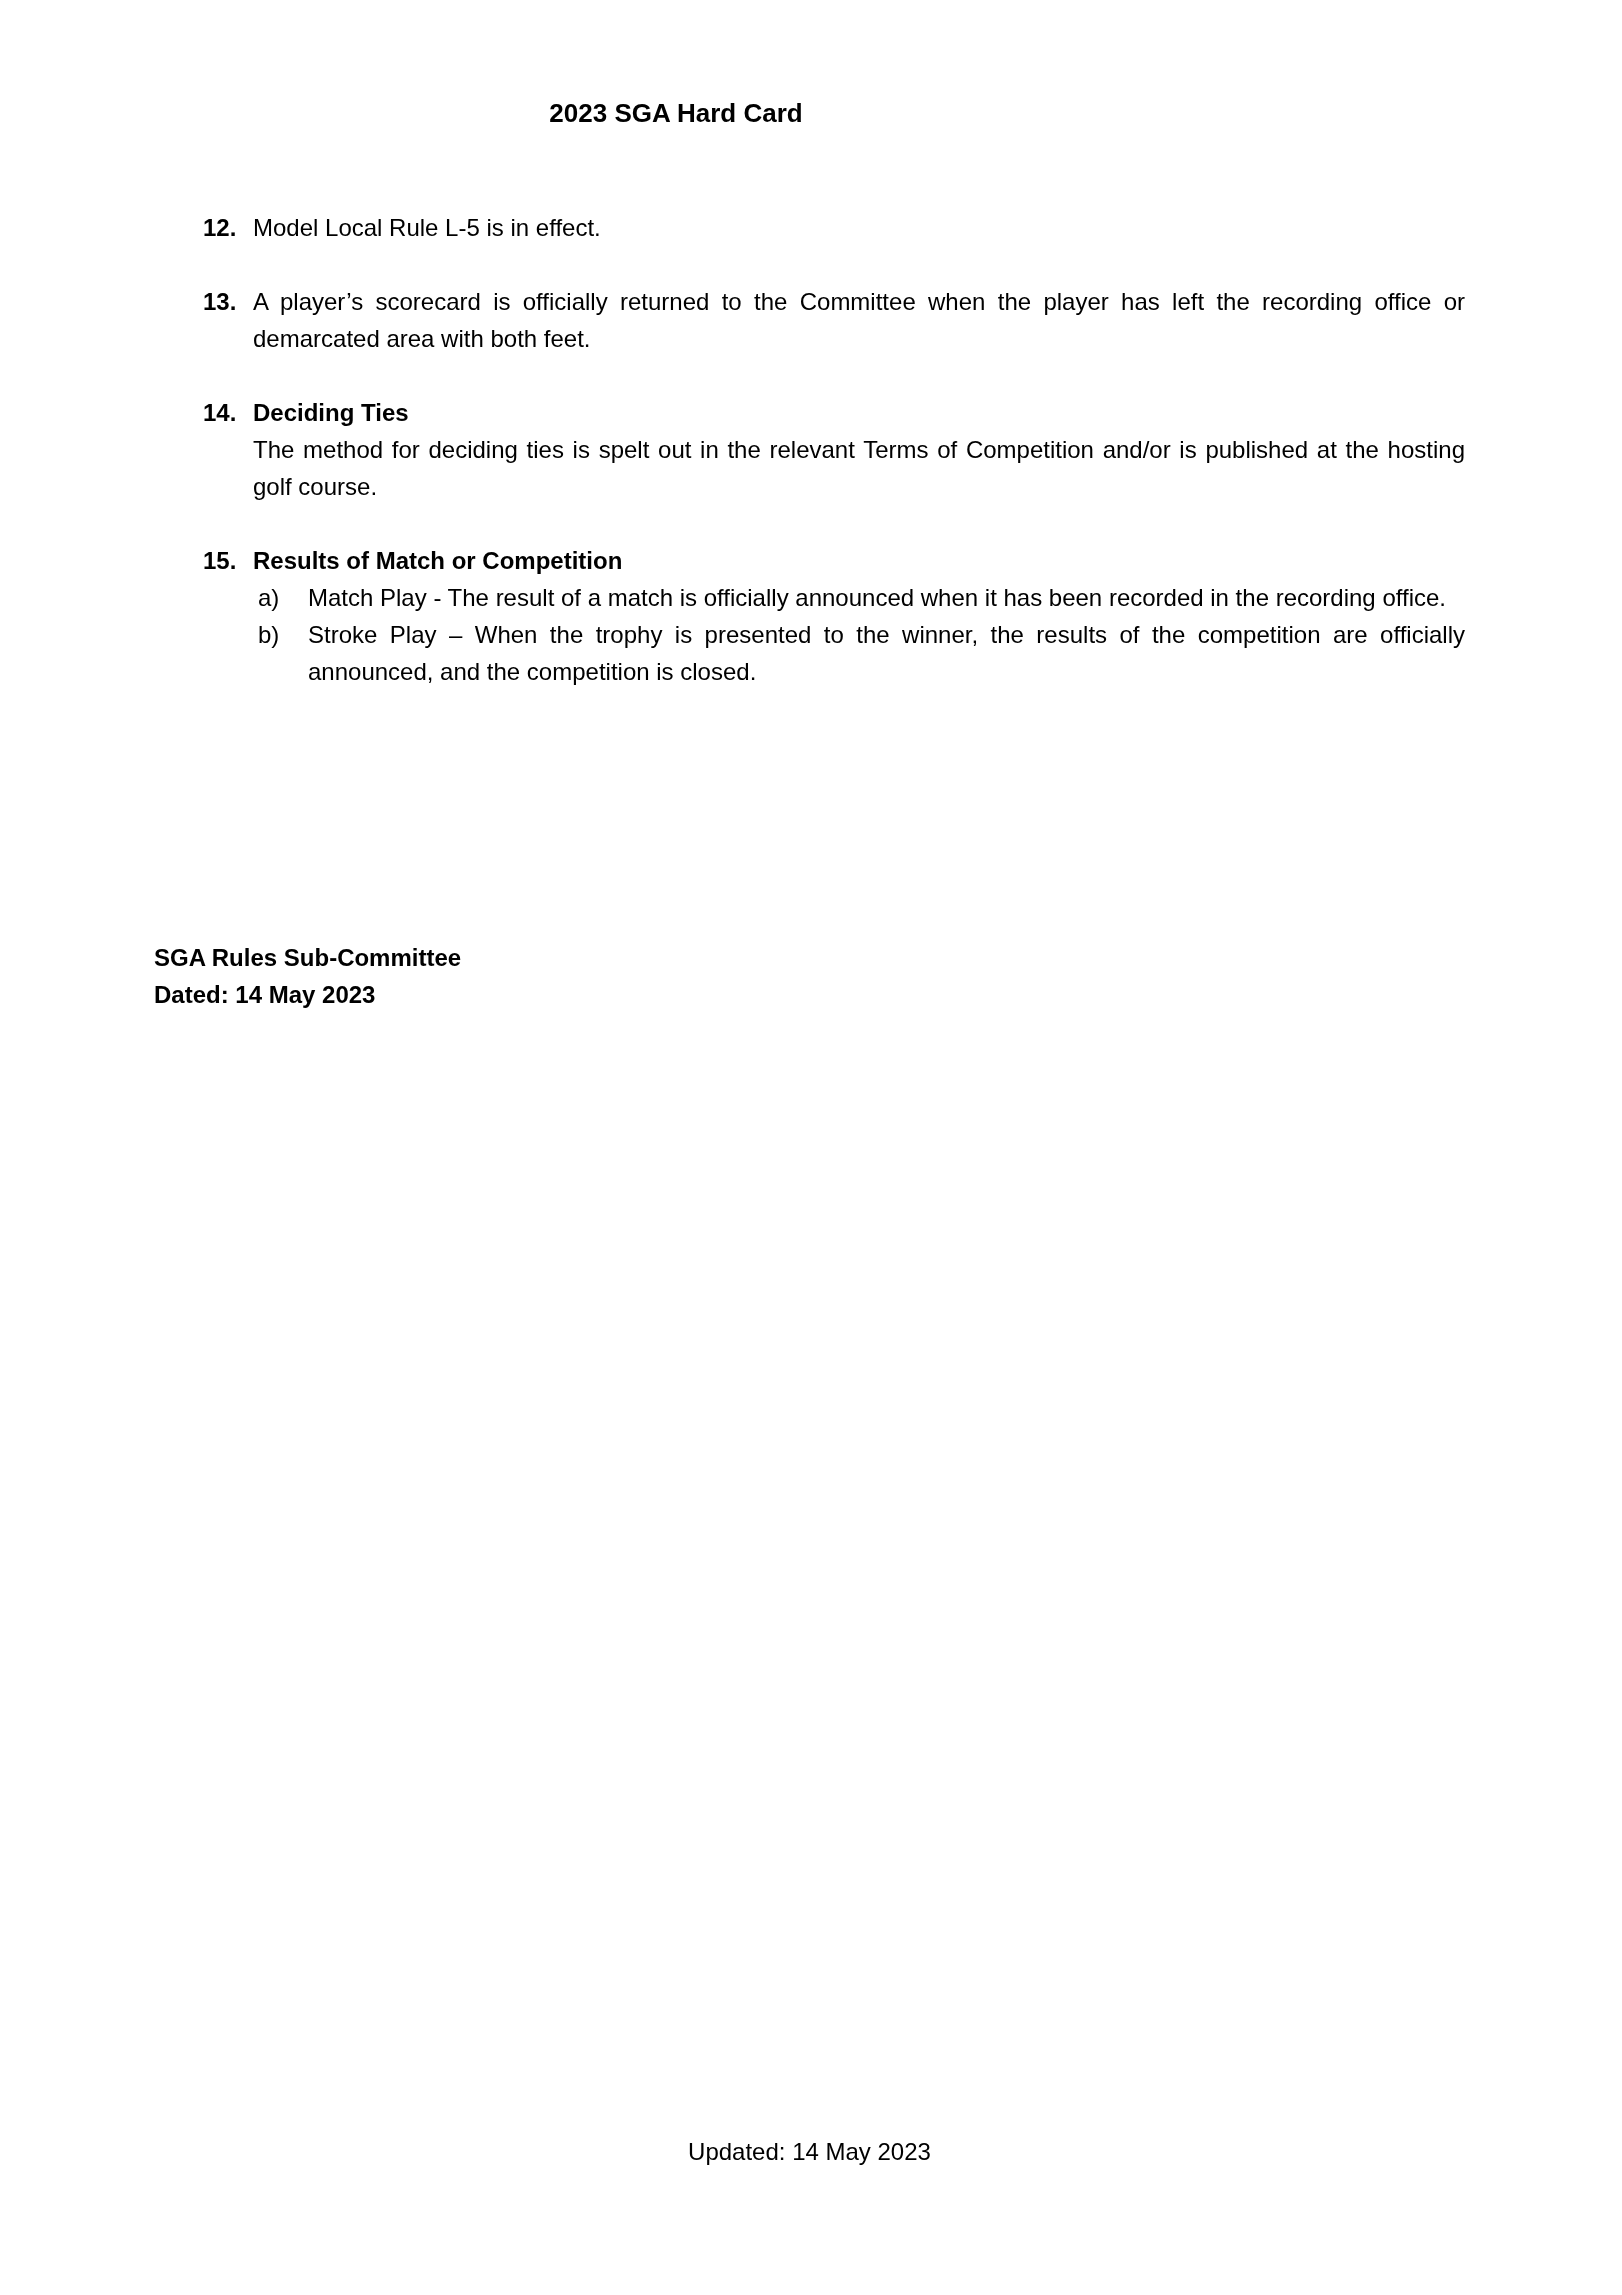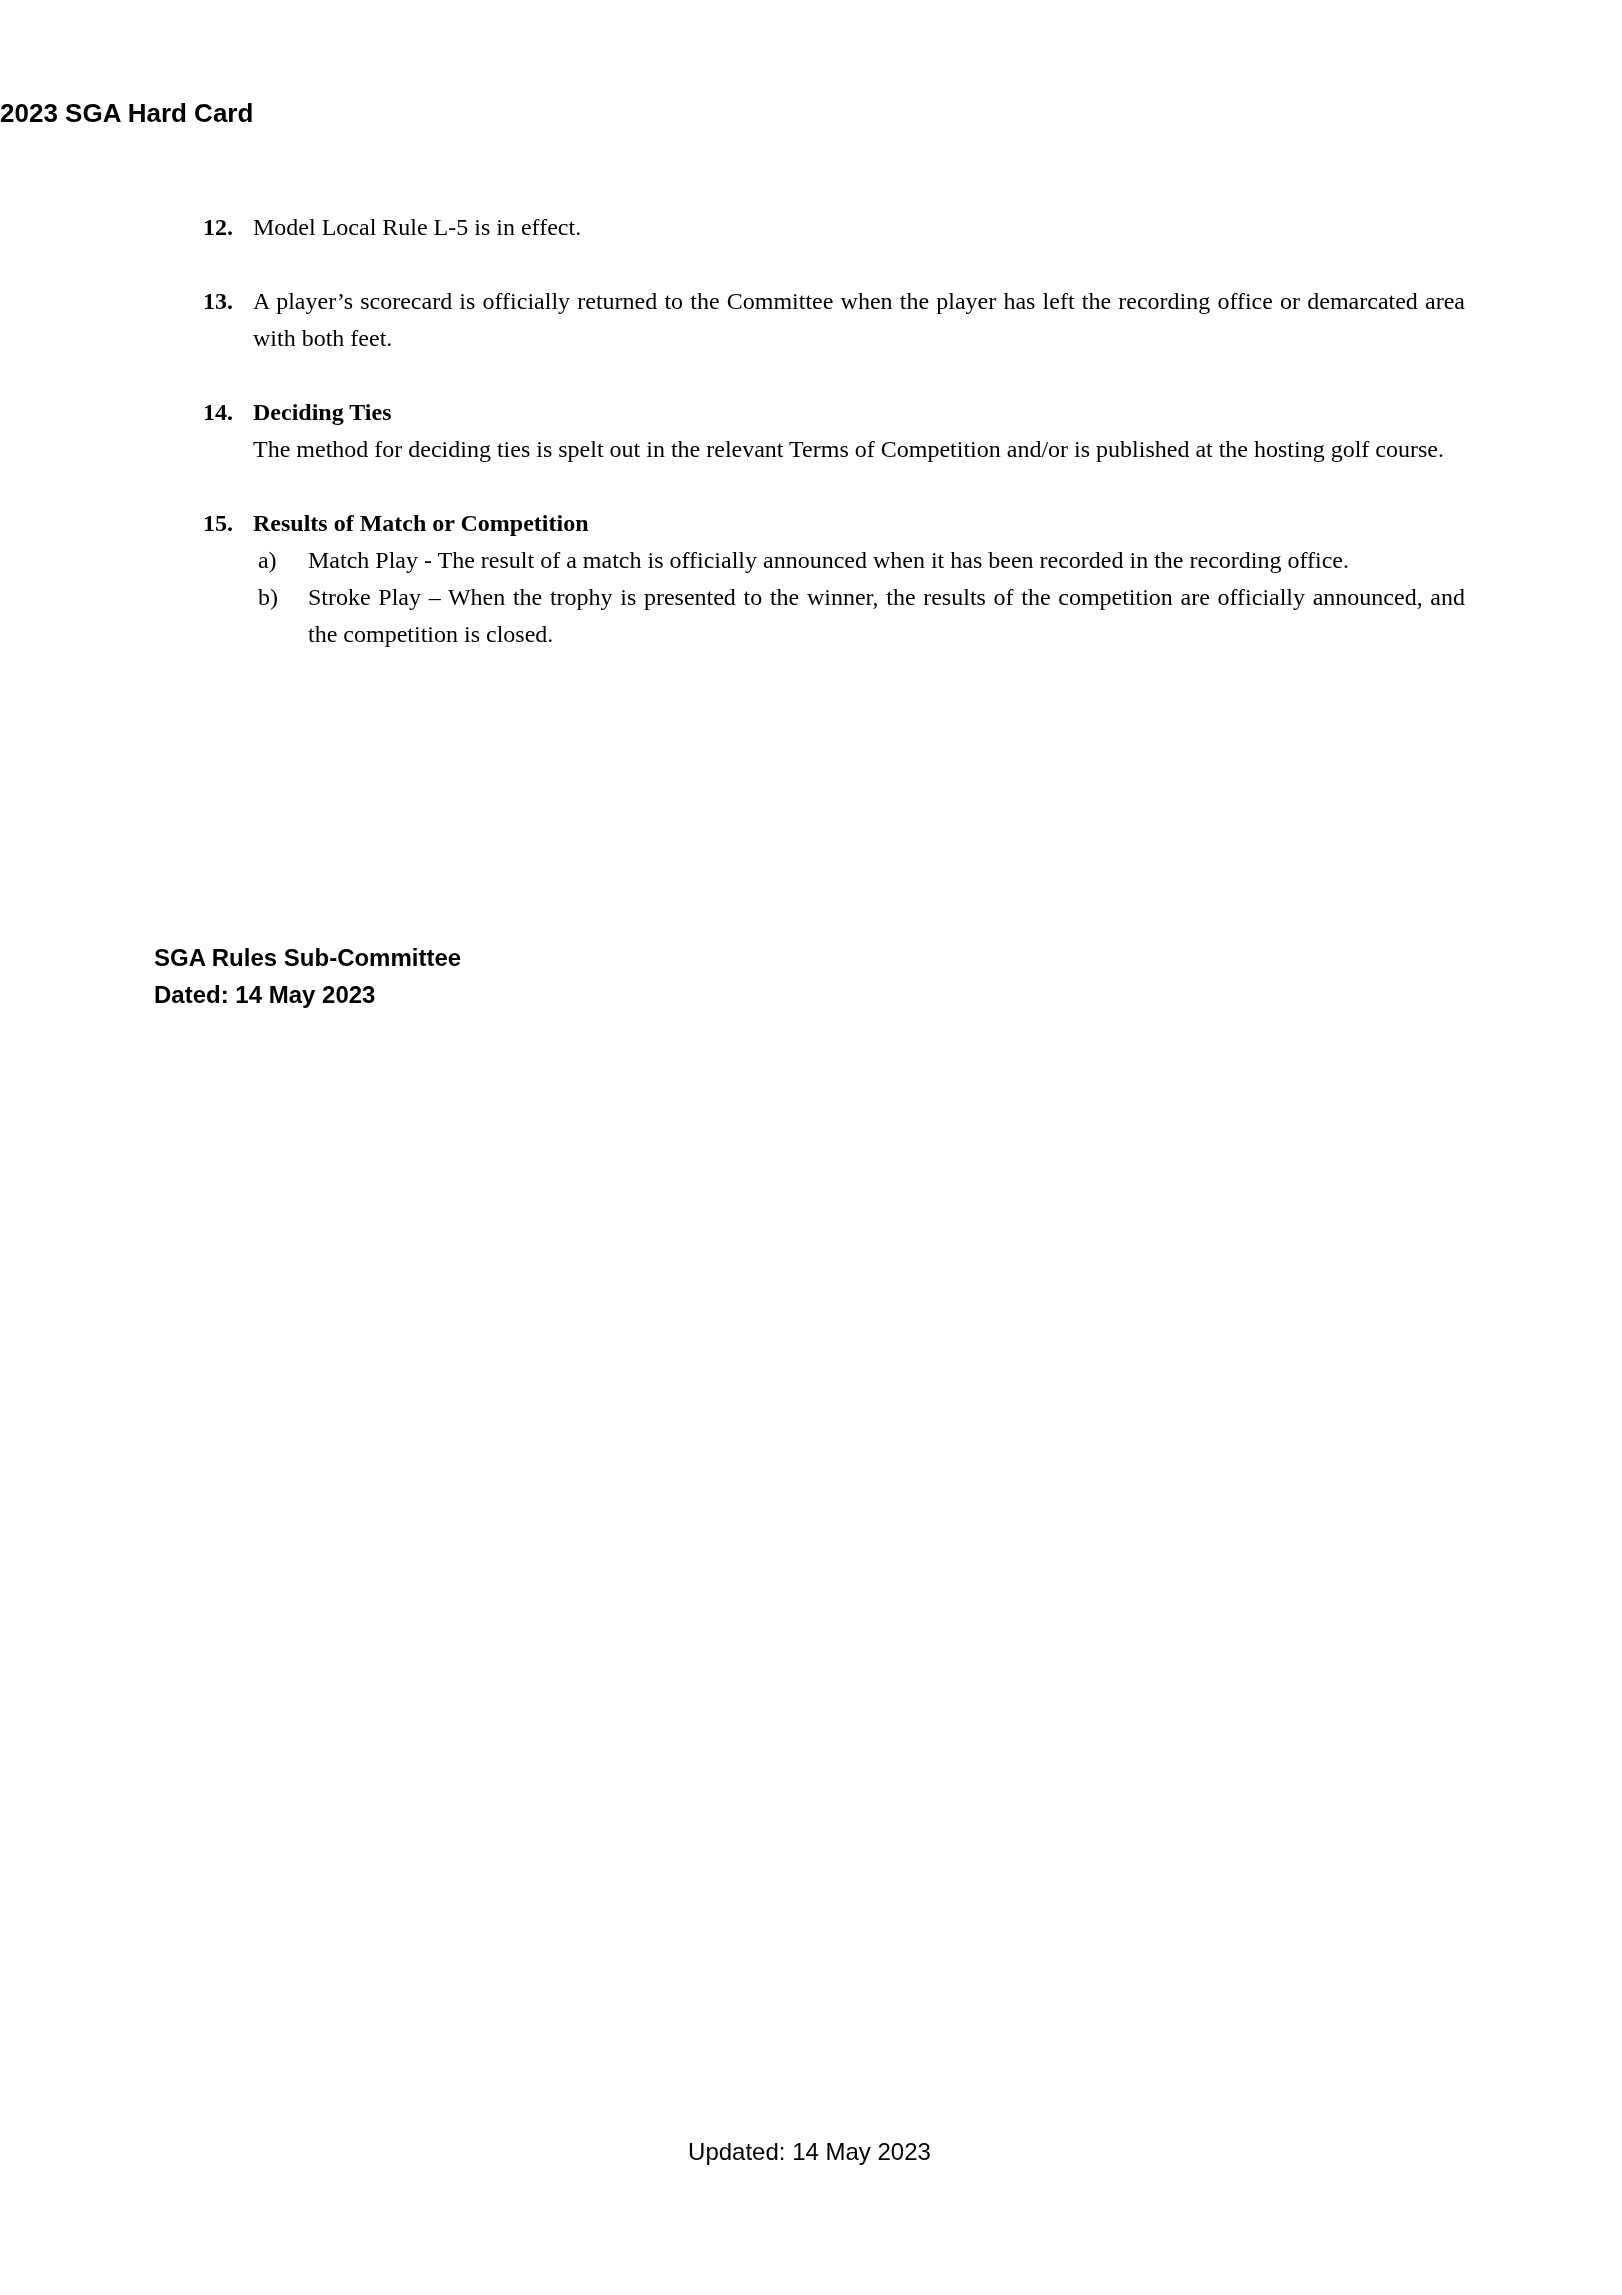--- a/index.html
+++ b/index.html
@@ -12,29 +12,29 @@
     font-size: 24px;
     line-height: 37px;
     position: relative;
     overflow: hidden;
   }
   .doc-title {
     position: absolute;
     top: 95px;
     left: 0;
     width: 1352px;
+    text-align: center;
     font-weight: 700;
     font-size: 26px;
   }
   .rules {
     position: absolute;
     top: 209px;
     left: 203px;
     right: 158px;
-    font-family: Liberation Serif, serif;
   }
   .rule {
     position: relative;
     padding-left: 50px;
     margin-bottom: 37px;
   }
   .rule-number {
     position: absolute;
     left: 0;
     top: 0;

